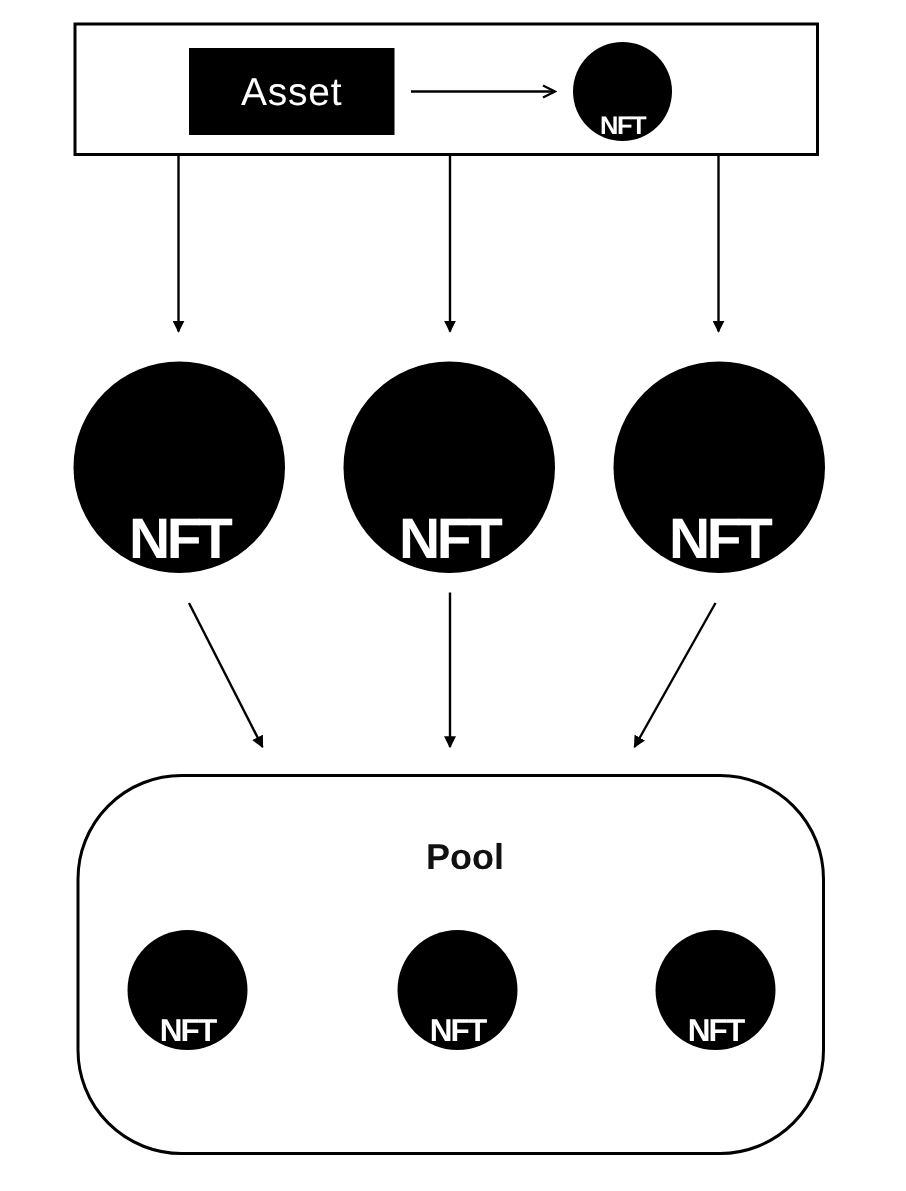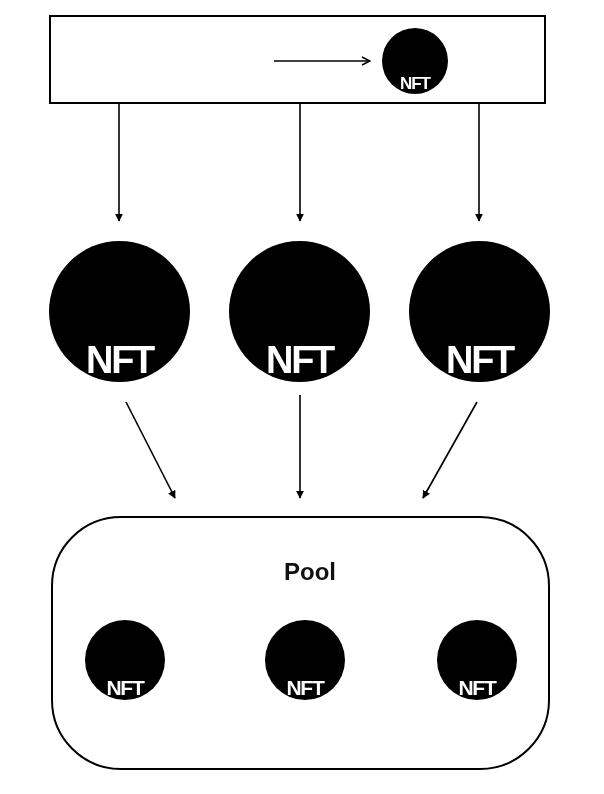--- a/index.html
+++ b/index.html
@@ -13,20 +13,23 @@
     .nft.pool { width: 80px; height: 80px; font-size: 21px; }
     .pool-box { position: absolute; left: 51px; top: 516px; width: 499px; height: 254px; border: 2px solid #000; border-radius: 70px; box-sizing: border-box; background: #fff; }
     .pool-label { position: absolute; left: 0; right: 0; top: 558px; text-align: center; font-size: 24px; font-weight: bold; color: #111; padding-left: 16px; }
   </style>
 </head>
 <body>
 
 <div id="stage">
 
   <div class="top-box"></div>
+  <div class="asset-box">
+    <span>Asset</span>
+  </div>
   <div class="nft small" style="left:382px; top:28px;">
     <span>NFT</span>
   </div>
 
   <div class="nft large" style="left:49px; top:241px;">
     <span>NFT</span>
   </div>
   <div class="nft large" style="left:229px; top:241px;">
     <span>NFT</span>
   </div>

